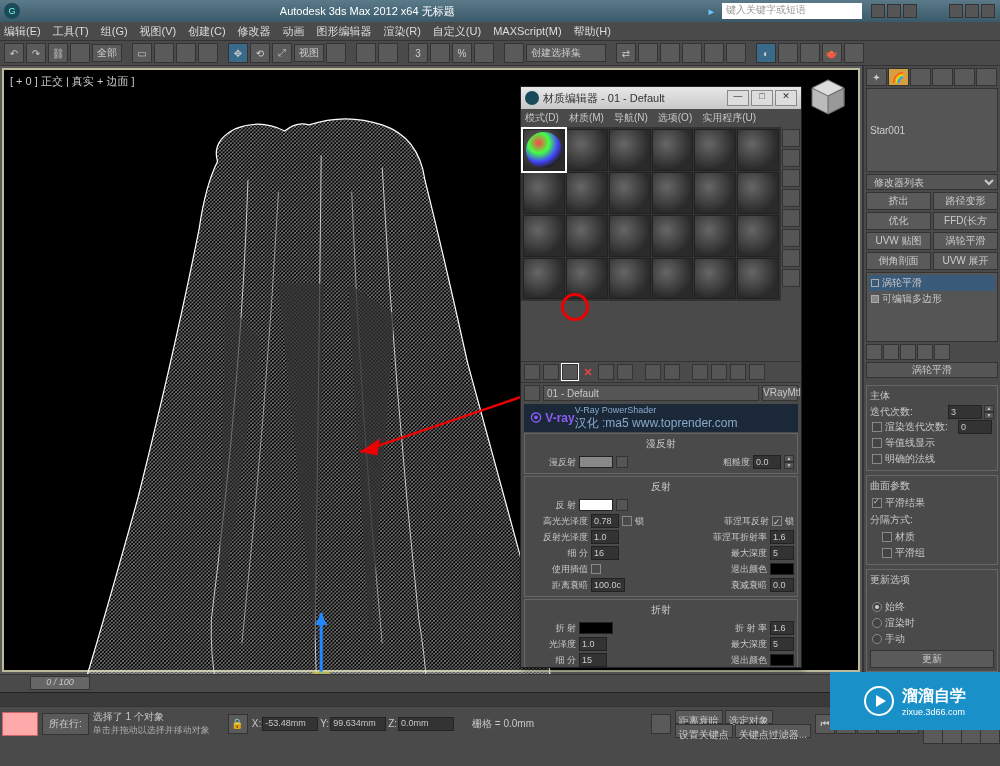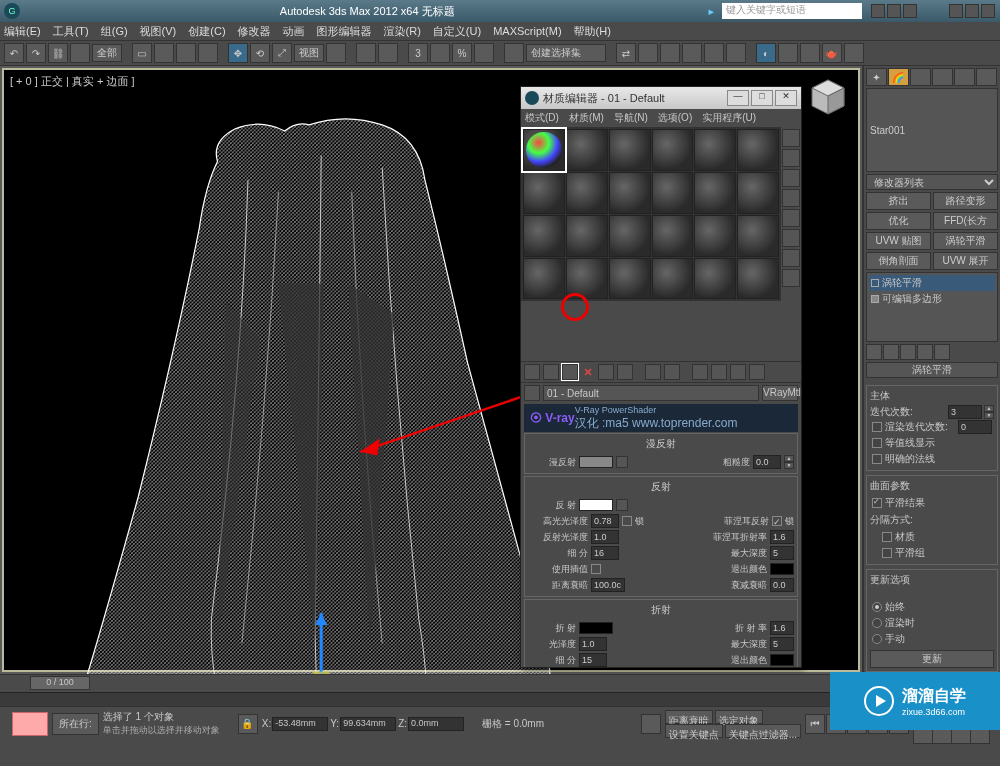--- a/index.html
+++ b/index.html
@@ -82,24 +82,24 @@
 .me-roll-title { text-align: center; font-size: 10px; margin-bottom: 3px; }
 .me-prop-row { display: flex; align-items: center; gap: 3px; height: 16px; font-size: 9px; }
 .me-prop-row .lbl { text-align: right; flex: 0 0 auto; }
 .me-prop-row .swatch { width: 34px; height: 12px; background: #888; border: 1px solid #222; }
 .me-prop-row .swatch.black { background: #000; }
 .me-prop-row .swatch.white { background: #fff; }
 
 .highlight-circle { position: absolute; left: 561px; top: 293px; width: 28px; height: 28px; border: 3px solid #e00; border-radius: 50%; z-index: 50; pointer-events: none; }
 
 
-.timeline { height: 18px; background: #4a4a4a; border-top: 1px solid #333; display: flex; align-items: center; padding: 0 8px; font-size: 9px; position: relative; }
+.timeline { height: 18px; background: #4a4a4a; border-top: 1px solid #333; display: flex; align-items: center; padding: 0 8px; font-size: 9px; position: relative; font-style: italic; }
 .timeline .slider { position: absolute; left: 30px; top: 1px; width: 60px; height: 14px; background: #666; border: 1px solid #333; text-align: center; font-size: 9px; }
 .trackbar { height: 14px; background: #3a3a3a; border-top: 1px solid #222; }
-.statusbar { height: 34px; background: #4a4a4a; border-top: 1px solid #333; display: flex; align-items: center; padding: 0 12px; gap: 4px; font-size: 10px; }
+.statusbar { height: 34px; background: #4a4a4a; border-top: 1px solid #333; display: flex; align-items: center; padding: 0 2px; gap: 4px; font-size: 10px; }
 .sb-selected { width: 36px; height: 24px; background: #faa; border: 1px solid #c66; }
 .sb-btn { background: #5a5a5a; border: 1px solid #333; height: 22px; padding: 0 6px; font-size: 10px; color: #ccc; line-height: 20px;}
 .sb-text { flex: 0 0 auto; height: 28px; display: flex; flex-direction: column; justify-content: center; }
 .sb-coords { display: flex; gap: 2px; align-items: center; }
 .sb-coord { display: flex; align-items: center; gap: 1px; }
 .sb-coord .v { width: 56px; height: 14px; background: #333; border: 1px solid #222; font-size: 9px; padding: 0 2px; }
 
 .watermark { position: absolute; right: 0; bottom: 36px; width: 170px; height: 58px; background: #1a90c8; display: flex; align-items: center; justify-content: center; gap: 8px; z-index: 100; }
 .watermark .play { width: 30px; height: 30px; border: 2px solid #fff; border-radius: 50%; display: flex; align-items: center; justify-content: center; }
 .watermark .play::after { content: ''; border-left: 10px solid #fff; border-top: 6px solid transparent; border-bottom: 6px solid transparent; margin-left: 3px; }

